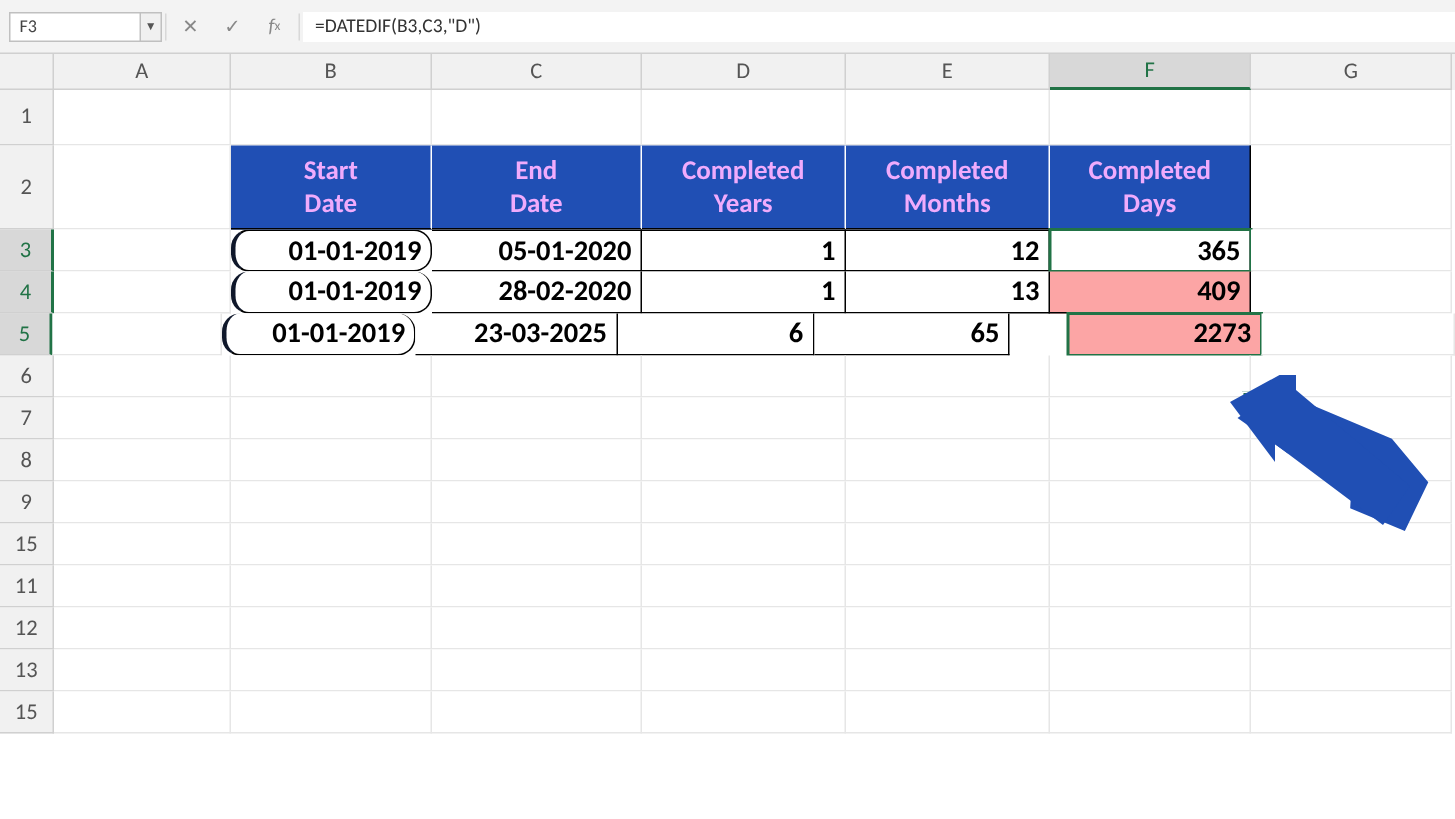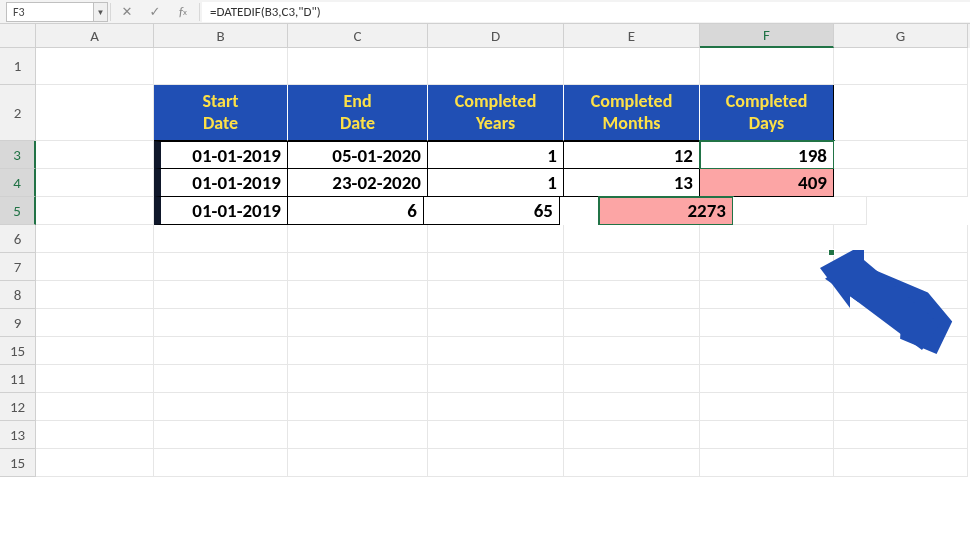--- a/index.html
+++ b/index.html
@@ -7,21 +7,21 @@
       font-family: Calibri, Arial, sans-serif;
       font-size: 17px;
       background: #fff;
       color: #000;
       overflow: hidden;
       width: 970px;
       height: 546px;
       position: relative;
     }
     .formula-bar {
-      height: 24px;
+      height: 36px;
       background: #f3f3f3;
       border-bottom: 1px solid #d0d0d0;
       display: flex;
       align-items: center;
       font-size: 12px;
     }
     .name-box {
       width: 88px;
       height: 20px;
       margin-left: 6px;
@@ -126,38 +126,38 @@
       padding: 0 6px;
       display: flex;
       align-items: center;
       background: #fff;
     }
     .r-std { height: 28px; }
     .r-hdr { height: 56px; }
     .row-1 { height: 37px; }
     .th-blue {
       background: #204fb4;
-      color: #fde047;
+      color: #f0abfc;
       font-weight: bold;
       font-size: 18px;
       justify-content: center;
       text-align: center;
       line-height: 1.2;
       border-right: 1px solid #fff;
       border-bottom: 1px solid #000;
     }
     .data-cell {
       border: 1px solid #000;
       border-top: none;
       border-left: none;
       justify-content: flex-end;
       font-size: 19px;
       font-weight: bold;
     }
-    .data-cell.first-col { border-left: 7px solid #0f172a; }
+    .data-cell.first-col { border-left: 3px solid #0f172a; border-radius: 12px; }
     .data-row-first .data-cell { border-top: 1px solid #000; }
     .sel-cell { background: #fca5a5; }
     .sel-active {
       outline: 2px solid #217346;
       outline-offset: -1px;
       background: #fff;
     }
     .fill-handle {
       position: absolute;
       width: 7px;
@@ -226,39 +226,40 @@
       <div class="cell col-G r-hdr"></div>
     </div>
 
     <div class="grid-row data-row-first">
       <div class="row-h r-std sel-multi">3</div>
       <div class="cell col-A r-std"></div>
       <div class="cell data-cell first-col col-B r-std">01-01-2019</div>
       <div class="cell data-cell col-C r-std">05-01-2020</div>
       <div class="cell data-cell col-D r-std">1</div>
       <div class="cell data-cell col-E r-std">12</div>
-      <div class="cell data-cell col-F r-std sel-active">198</div>
+      <div class="cell data-cell col-F r-std sel-active">365</div>
       <div class="cell col-G r-std"></div>
     </div>
 
     <div class="grid-row">
       <div class="row-h r-std sel-multi">4</div>
       <div class="cell col-A r-std"></div>
       <div class="cell data-cell first-col col-B r-std">01-01-2019</div>
-      <div class="cell data-cell col-C r-std">23-02-2020</div>
+      <div class="cell data-cell col-C r-std">28-02-2020</div>
       <div class="cell data-cell col-D r-std">1</div>
       <div class="cell data-cell col-E r-std">13</div>
       <div class="cell data-cell col-F r-std sel-cell">409</div>
       <div class="cell col-G r-std"></div>
     </div>
 
     <div class="grid-row">
       <div class="row-h r-std sel-multi">5</div>
       <div class="cell col-A r-std"></div>
       <div class="cell data-cell first-col col-B r-std">01-01-2019</div>
+      <div class="cell data-cell col-C r-std">23-03-2025</div>
       <div class="cell data-cell col-D r-std">6</div>
       <div class="cell data-cell col-E r-std">65</div>
       <div class="cell data-cell col-F r-std sel-cell" style="outline:2px solid #217346; outline-offset:-1px;margin-left:39px;">2273</div>
       <div class="cell col-G r-std"></div>
     </div>
 
     <div class="grid-row">
         <div class="row-h r-std">6</div>
         <div class="cell col-A r-std"></div>
         <div class="cell col-B r-std"></div>

